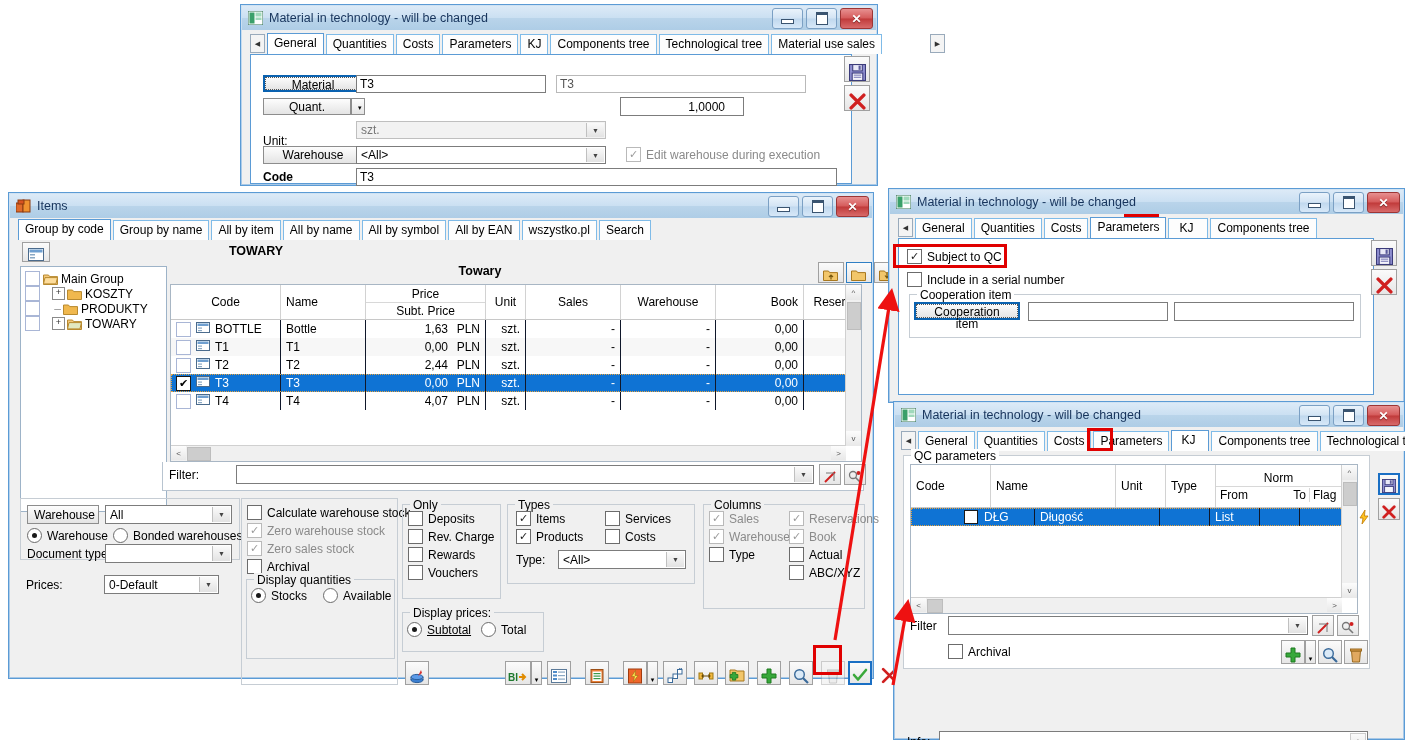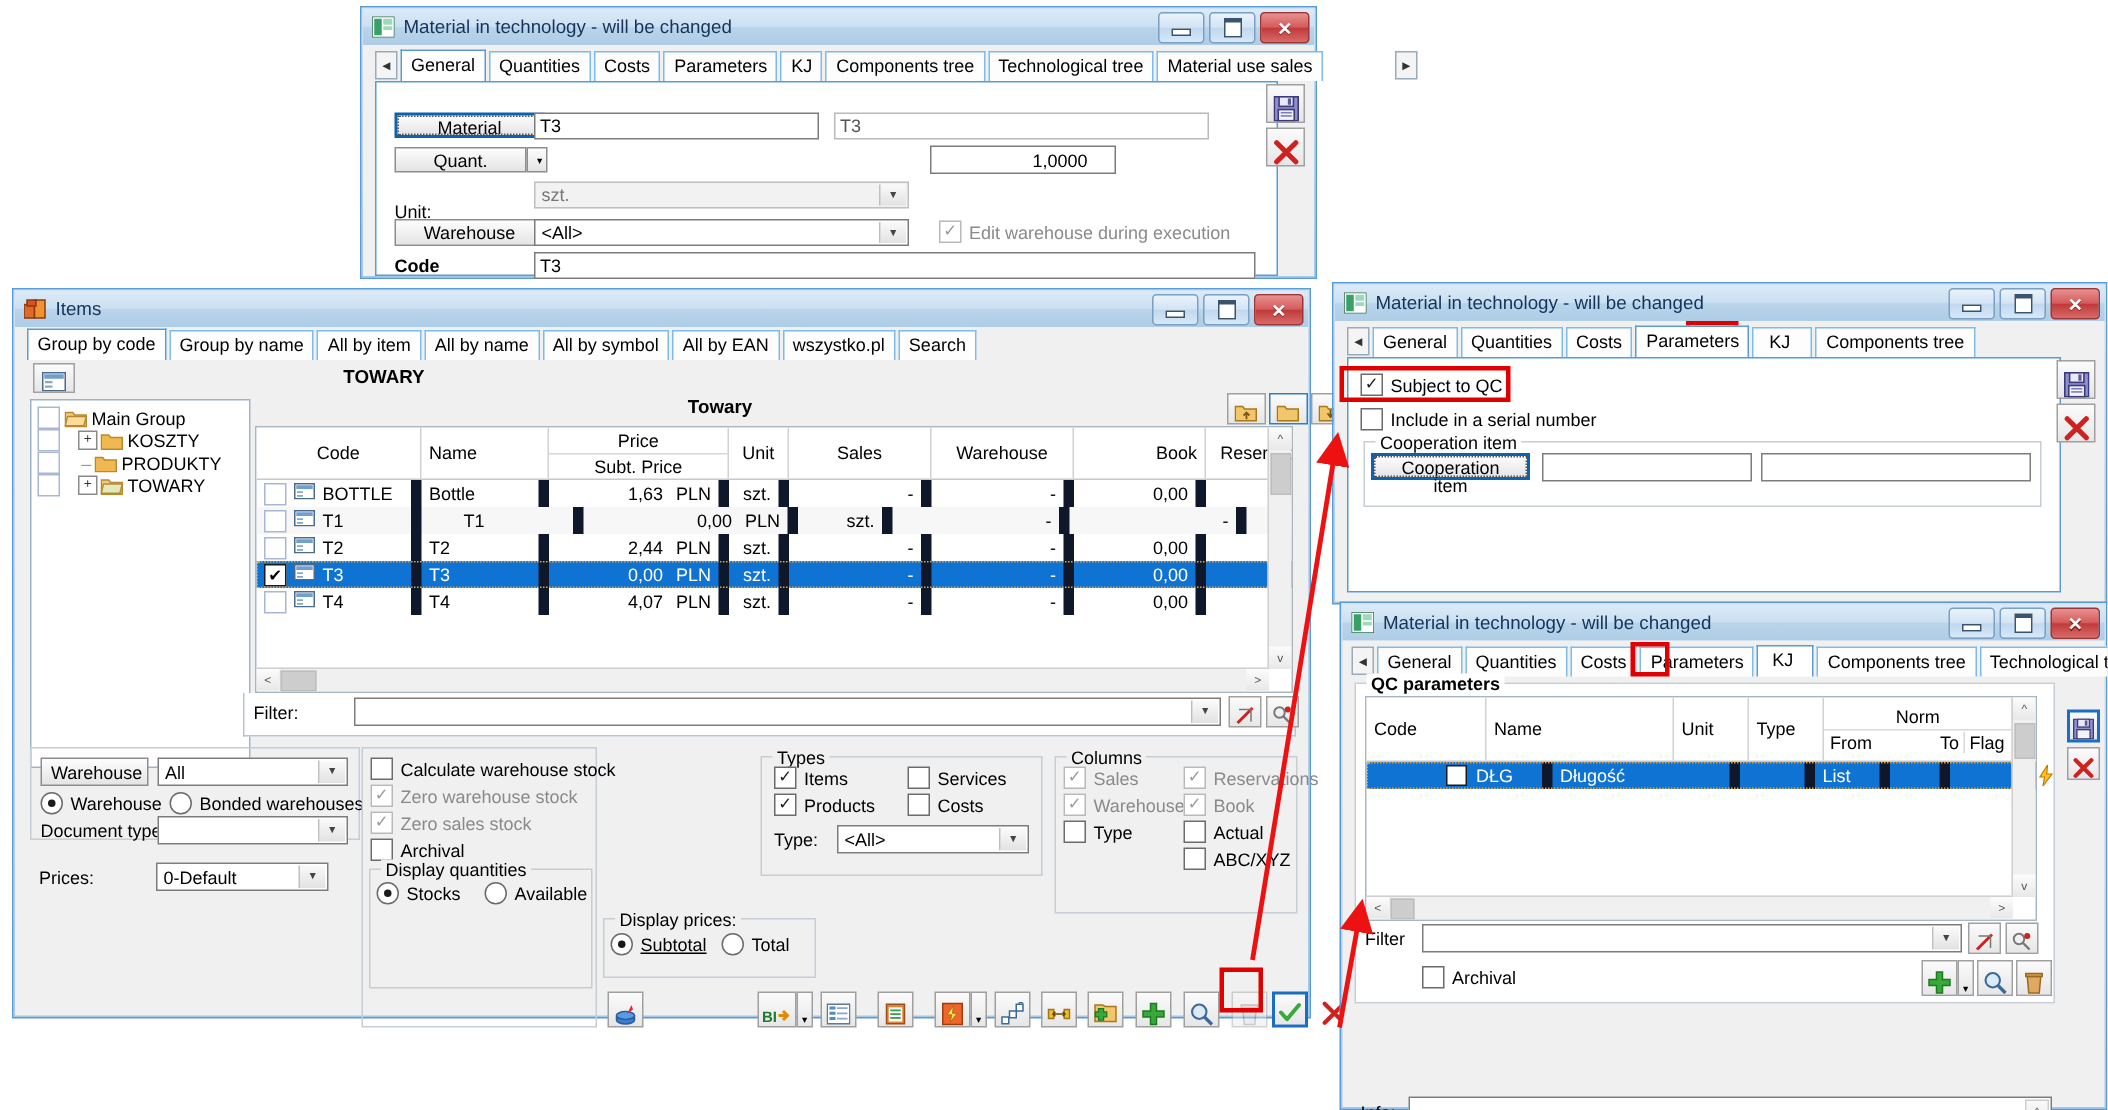--- a/index.html
+++ b/index.html
@@ -91,23 +91,23 @@
   .rad .bx b{width:5px;height:5px;border-radius:50%;background:#1a1a1a;display:none;}
   .rad.on .bx b{display:block;}
   .grp{border:1px solid #c6cdd4;position:absolute;}
   .grp > .cap{position:absolute;top:-7px;left:7px;background:#f0f0f0;padding:0 3px;font-size:12px;}
 
   
   .grid{position:absolute;background:#fff;border:1px solid #a8b6c4;overflow:hidden;}
   .ghead{display:flex;border-bottom:1px solid #c8c8c8;background:#fff;}
   .ghead .gh{border-right:1px solid #d2d2d2;box-sizing:border-box;display:flex;align-items:center;padding:0 5px;font-size:12px;}
   .grow{display:flex;height:18px;align-items:center;box-sizing:border-box;}
-  .grow .gc{border-right:7px solid #0f172a;box-sizing:border-box;display:flex;align-items:center;padding:0 5px;font-size:12px;height:18px;white-space:nowrap;overflow:hidden;}
+  .grow .gc{border-right:1px solid #0f172a;box-sizing:border-box;display:flex;align-items:center;padding:0 5px;font-size:12px;height:18px;white-space:nowrap;overflow:hidden;}
   .grow.sel{background:#0f73d4;color:#fff;outline:1px dotted #e8a33d;outline-offset:-1px;}
-  .grow.alt{background:#f7f7f7;gap:23px;}
+  .grow.alt{background:#f7f7f7;}
   .r{justify-content:flex-end;}
   .c{justify-content:center;}
 
   .sb-v{position:absolute;right:0;top:0;bottom:0;width:15px;background:#f0f0f0;border-left:1px solid #d0d0d0;}
   .sb-h{position:absolute;left:0;right:0;bottom:0;height:15px;background:#f0f0f0;border-top:1px solid #d0d0d0;}
   .sb-btn{position:absolute;background:linear-gradient(180deg,#fcfcfc,#e8e8e8);display:flex;align-items:center;justify-content:center;font-size:8px;color:#555;}
   .sb-thumb{position:absolute;background:#cdcdcd;border:1px solid #bdbdbd;}
 
   .icobtn{
     border:1px solid #a0a0a0;background:linear-gradient(180deg,#fbfbfb,#e6e6e6);
@@ -551,20 +551,39 @@
               </span>
               <span>Stocks</span>
           </span>
           <span class="rad" style="position:absolute;left:76px;top:8px;">
             <span class="bx"></span>
               <span>Available</span>
           </span>
         </div>
       </div>
 
+      <div class="grp" style="left:392px;top:14px;width:97px;height:93px;">
+        <span class="cap">Only</span>
+        <span class="chk" style="position:absolute;left:5px;top:6px;">
+          <span class="bx"></span>
+            <span>Deposits</span>
+        </span>
+        <span class="chk" style="position:absolute;left:5px;top:24px;">
+          <span class="bx"></span>
+            <span>Rev. Charge</span>
+        </span>
+        <span class="chk" style="position:absolute;left:5px;top:42px;">
+          <span class="bx"></span>
+            <span>Rewards</span>
+        </span>
+        <span class="chk" style="position:absolute;left:5px;top:60px;">
+          <span class="bx"></span>
+            <span>Vouchers</span>
+        </span>
+      </div>
 
       <div class="grp" style="left:497px;top:14px;width:186px;height:78px;">
         <span class="cap">Types</span>
         <span class="chk" style="position:absolute;left:8px;top:6px;">
           <span class="bx">✓</span>
             <span>Items</span>
         </span>
         <span class="chk" style="position:absolute;left:97px;top:6px;">
           <span class="bx"></span>
             <span>Services</span>
@@ -831,21 +850,21 @@
       <div class="tab">Quantities</div>
       <div class="tab">Costs</div>
       <div class="tab">Parameters</div>
       <div class="tab active" style="padding-left:9px;padding-right:13px;">KJ</div>
       <div class="tab">Components tree</div>
       <div class="tab">Technological tree</div>
 
     </div>
 
     <div class="grp" style="left:8px;top:28px;width:465px;height:212px;background:#fff;">
-      <span class="cap" style="background:#fff;font-weight:bold;">QC parameters</span>
+      <span class="cap" style="background:#fff;">QC parameters</span>
 
       <div class="grid" style="left:6px;top:8px;width:446px;height:148px;">
         <div class="ghead" style="height:42px;">
           <div class="gh" style="width:80px;flex:none;">
               <span>Code</span>
             </div>
           <div class="gh" style="width:125px;flex:none;">
               <span>Name</span>
             </div>
           <div class="gh" style="width:50px;flex:none;">

